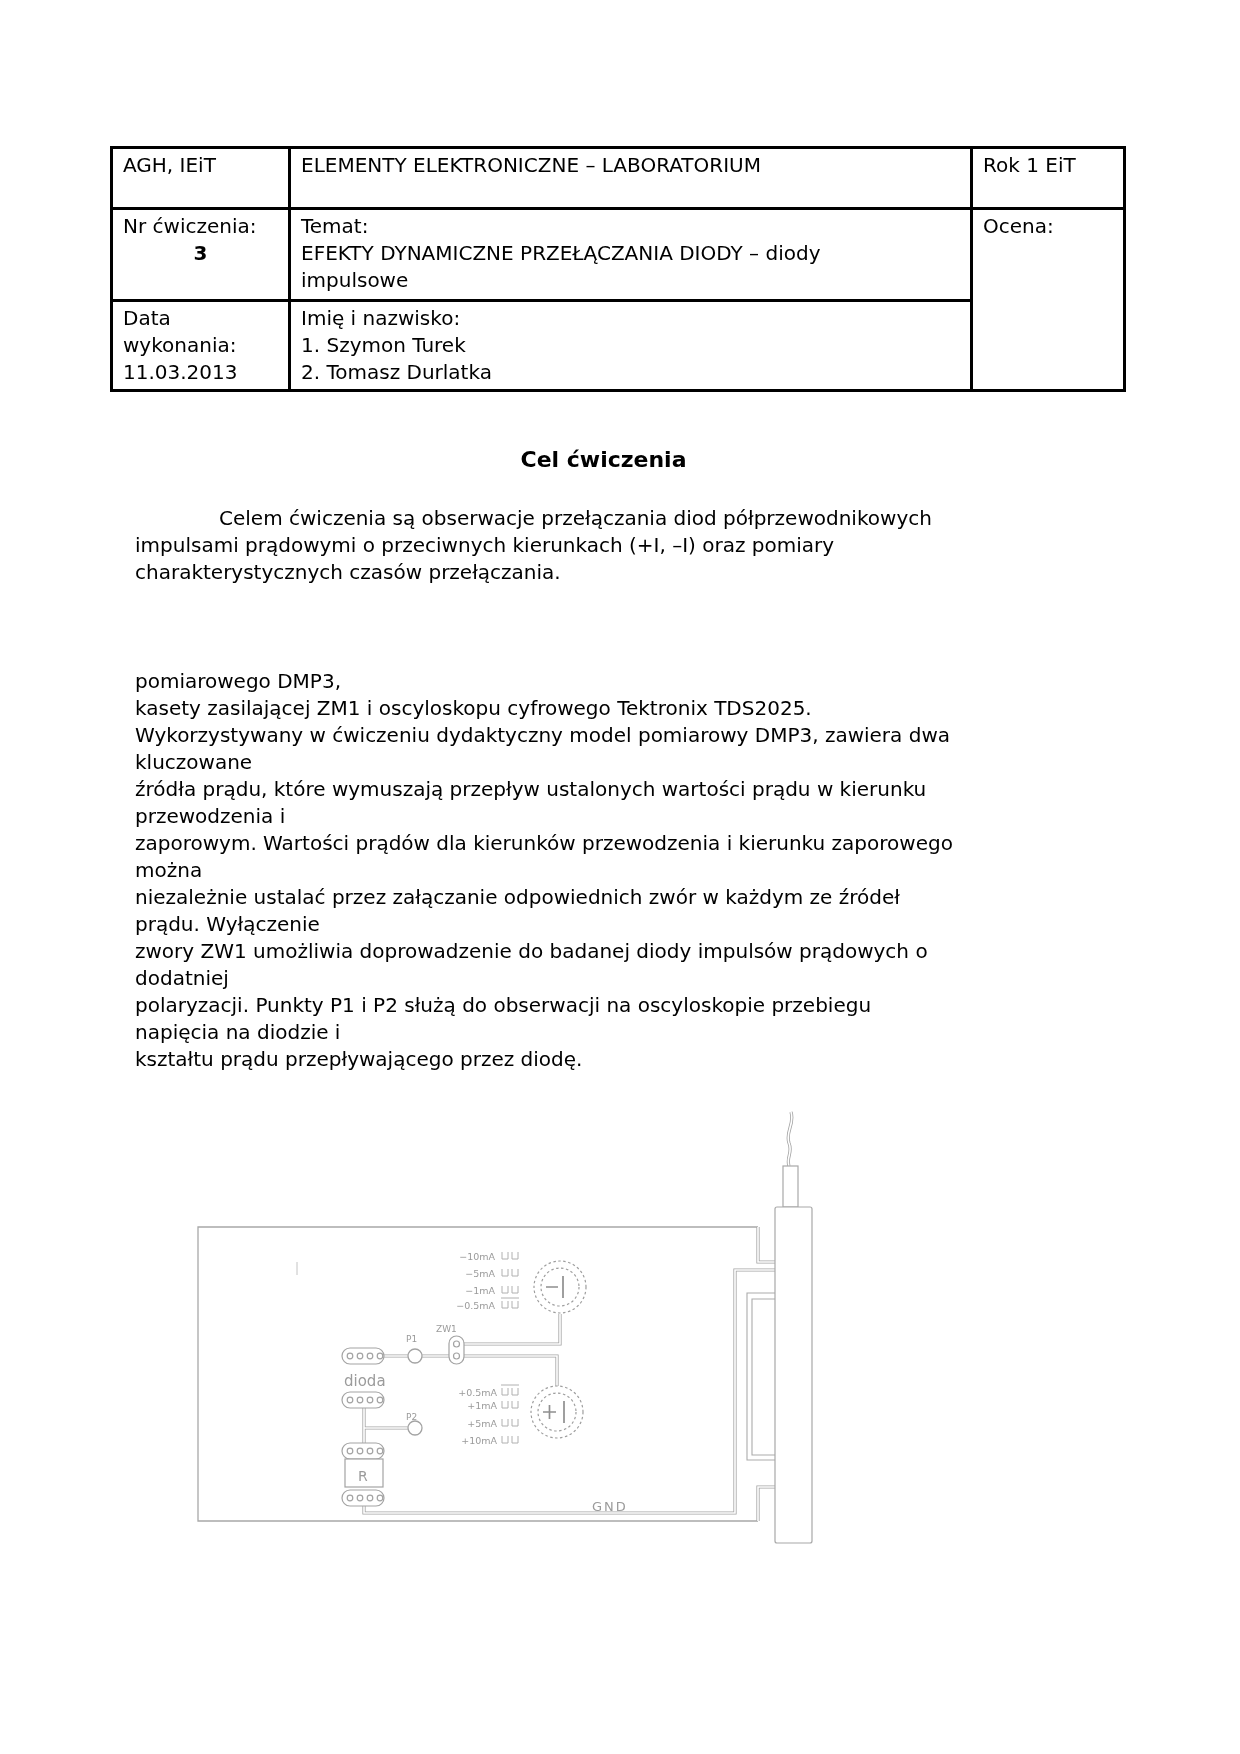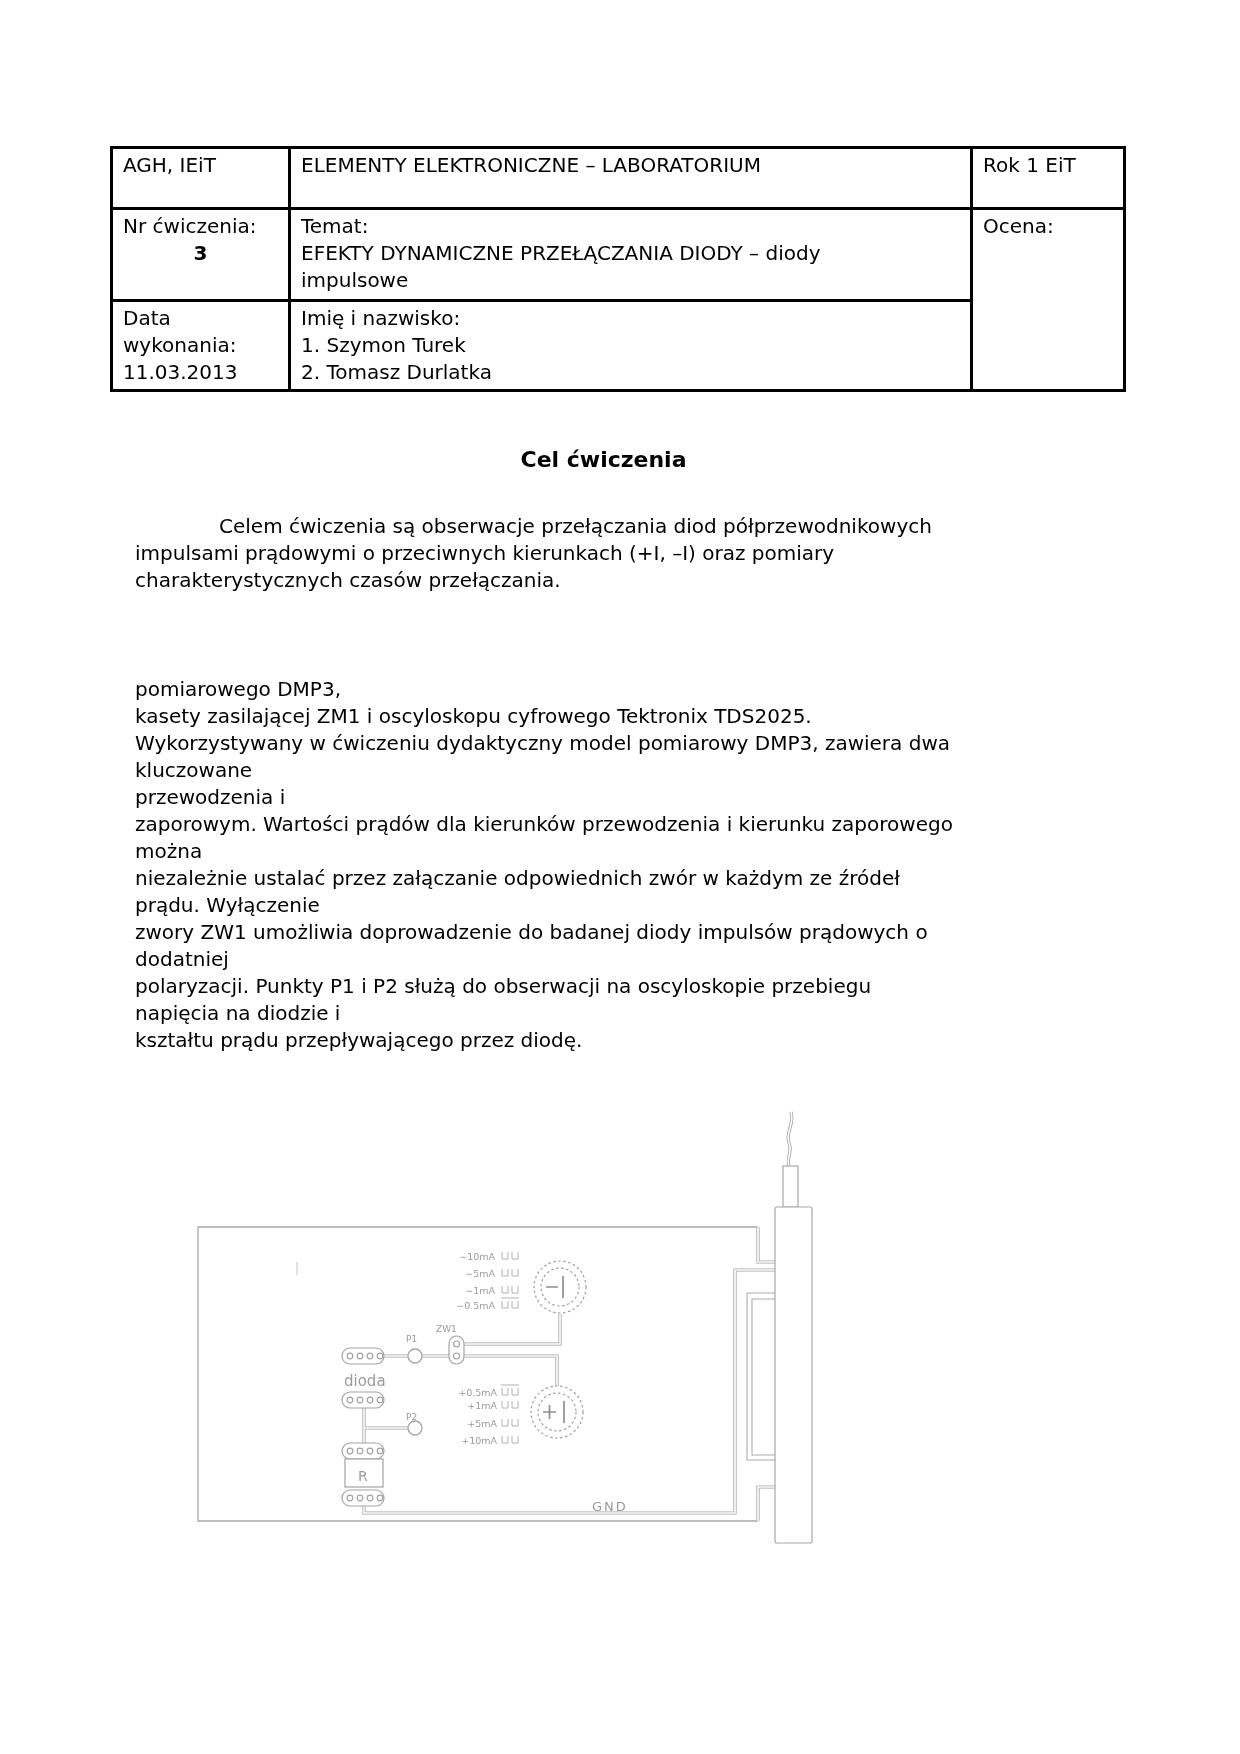--- a/index.html
+++ b/index.html
@@ -17,21 +17,21 @@
   table.hdr td{
     border:3px solid #000;vertical-align:top;
     font-size:20px;line-height:27px;padding:3px 10px;
   }
   .exnum{text-align:center;font-weight:bold;}
   
   .heading{
     position:absolute;left:97px;width:1013px;text-align:center;
     font-size:22px;font-weight:bold;
   }
-  .para{position:absolute;left:135px;width:990px;font-size:20px;line-height:27px;margin-top:8px;}
+  .para{position:absolute;left:135px;width:990px;font-size:20px;line-height:27px;}
   .para .ln{white-space:pre;}
   .para .ln.indent{padding-left:84px;}
   
   svg.diagram{position:absolute;left:0;top:0;}
   svg.diagram text{
     font-family:"DejaVu Sans","Liberation Sans",sans-serif;
     fill:#9b9b9b;
   }
 </style>
 </head>
@@ -83,20 +83,21 @@
     <div class="ln indent">Celem ćwiczenia są obserwacje przełączania diod półprzewodnikowych</div>
     <div class="ln">impulsami prądowymi o przeciwnych kierunkach (+I, –I) oraz pomiary</div>
     <div class="ln">charakterystycznych czasów przełączania.</div>
   </div>
 
   <div class="para" style="top:668px">
     <div class="ln">pomiarowego DMP3,</div>
     <div class="ln">kasety zasilającej ZM1 i oscyloskopu cyfrowego Tektronix TDS2025.</div>
     <div class="ln">Wykorzystywany w ćwiczeniu dydaktyczny model pomiarowy DMP3, zawiera dwa</div>
     <div class="ln">kluczowane</div>
+    <div class="ln">źródła prądu, które wymuszają przepływ ustalonych wartości prądu w kierunku</div>
     <div class="ln">przewodzenia i</div>
     <div class="ln">zaporowym. Wartości prądów dla kierunków przewodzenia i kierunku zaporowego</div>
     <div class="ln">można</div>
     <div class="ln">niezależnie ustalać przez załączanie odpowiednich zwór w każdym ze źródeł</div>
     <div class="ln">prądu. Wyłączenie</div>
     <div class="ln">zwory ZW1 umożliwia doprowadzenie do badanej diody impulsów prądowych o</div>
     <div class="ln">dodatniej</div>
     <div class="ln">polaryzacji. Punkty P1 i P2 służą do obserwacji na oscyloskopie przebiegu</div>
     <div class="ln">napięcia na diodzie i</div>
     <div class="ln">kształtu prądu przepływającego przez diodę.</div>

